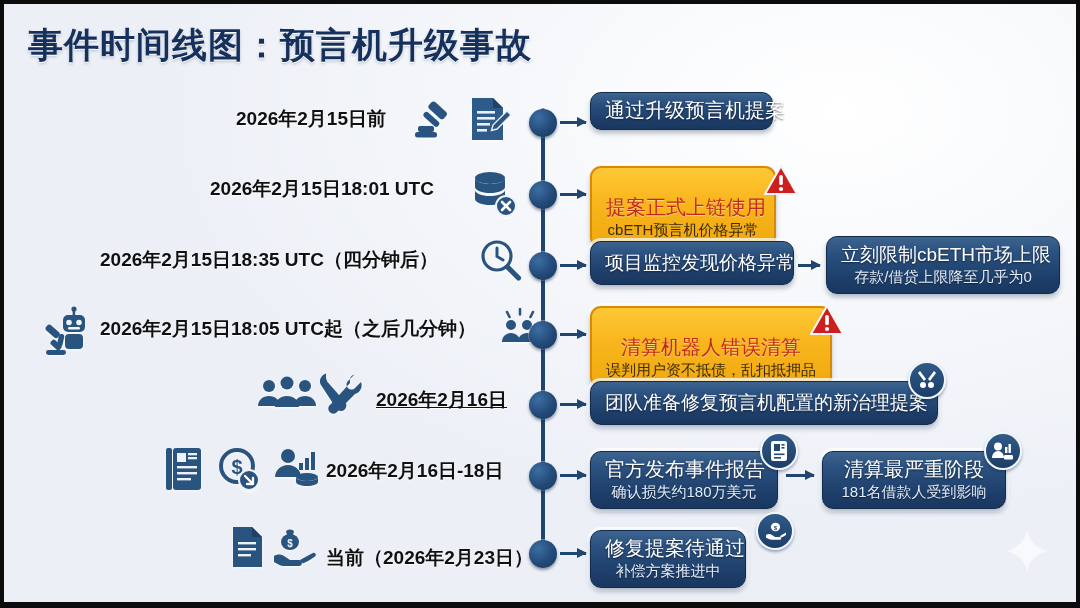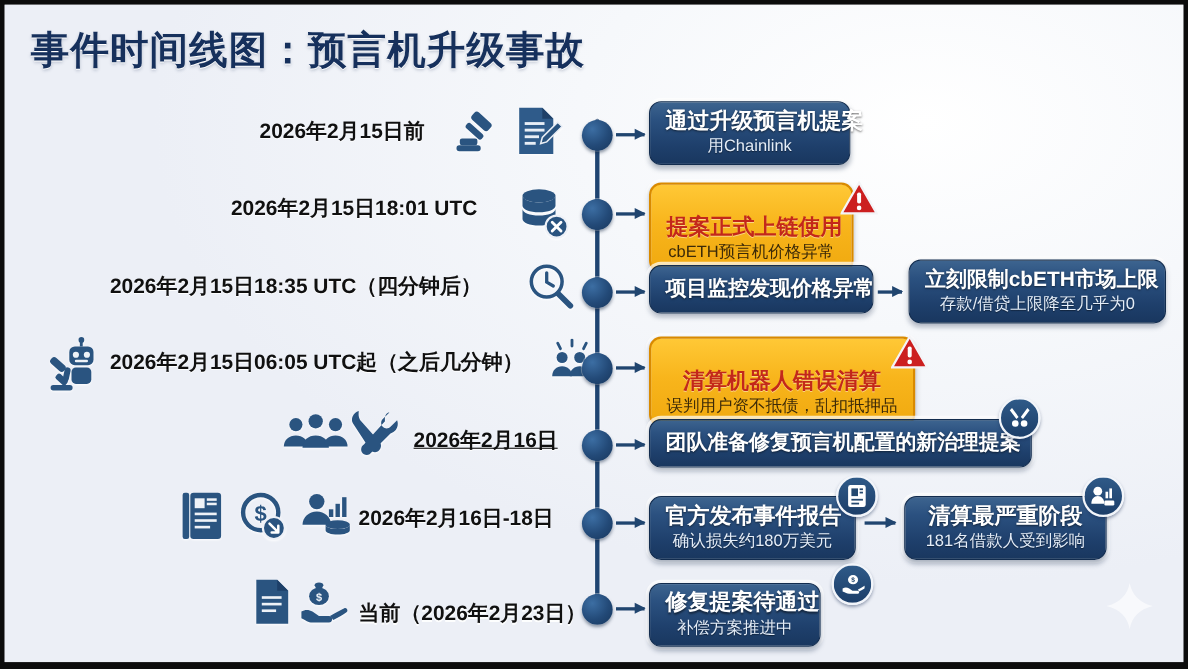--- a/index.html
+++ b/index.html
@@ -65,21 +65,21 @@
     border:1px solid #122c4e;
   }
   .card.blue .t1{color:#ffffff;text-shadow:0 1px 2px rgba(0,0,0,.55);}
   .card.blue .t2{color:#e4edf8;text-shadow:0 1px 1px rgba(0,0,0,.45);}
   .card.amber{
     background:linear-gradient(180deg,#ffc836 0%,#f8b51c 45%,#f0a90f 100%);
     border:2px solid #d98a00;
   }
   .card.amber .t1{color:#c3281a;text-shadow:0 1px 0 rgba(255,255,255,.45);margin-top:22px;}
   .card.amber .t2{color:#3c2a08;}
-  .t1{font-size:20px;font-weight:bold;line-height:25px;white-space:nowrap;}
+  .t1{font-size:20px;font-weight:normal;line-height:25px;white-space:nowrap;}
   .t2{font-size:15px;line-height:20px;white-space:nowrap;font-weight:normal;}
   .t1.sm{font-size:19px;}
   
   .rowlabel{
     position:absolute;white-space:nowrap;
     font-size:19px;font-weight:bold;color:#101010;
     text-shadow:0 1px 0 rgba(255,255,255,.9);
   }
   .ico{
     position:absolute;color:#2a5480;display:block;
@@ -129,21 +129,20 @@
         <rect x="11" y="29" width="13" height="2.6"></rect>
         <rect x="11" y="35" width="10" height="2.6"></rect>
       </g>
       <path d="M41 17l4 4-14 14-5.5 1.5L27 31z" fill="#2a5480" stroke="#e9eef5" stroke-width="1.4"></path>
     </svg>
   </span>
   <div class="node" style="top:105px;"></div>
   <div class="arrow" style="left:556px;top:117px;width:26px;"></div>
   <div class="card blue" style="left:586px;top:88px;width:183px;">
     <div class="t1">通过升级预言机提案</div>
-    <div class="t2">用Chainlink</div>
   </div>
 
   <div class="rowlabel" style="left:206px;top:172px;">2026年2月15日18:01 UTC</div>
   <span class="ico" style="left:466px;top:164px;">
     <svg width="48" height="50" viewBox="0 0 48 50" fill="#2a5480">
       <ellipse cx="20" cy="10" rx="15" ry="6"></ellipse>
       <path d="M5 10v9c0 3.3 6.7 6 15 6s15-2.7 15-6v-9c0 3.3-6.7 6-15 6S5 13.3 5 10z"></path>
       <path d="M5 22v9c0 3.3 6.7 6 15 6s15-2.7 15-6v-9c0 3.3-6.7 6-15 6S5 25.3 5 22z"></path>
       <circle cx="36" cy="38" r="10" fill="#2a5480" stroke="#eef1f7" stroke-width="2"></circle>
       <path d="M32 34l8 8M40 34l-8 8" stroke="#ffffff" stroke-width="2.6" stroke-linecap="round"></path>
@@ -175,21 +174,21 @@
   <div class="arrow" style="left:556px;top:260px;width:26px;"></div>
   <div class="card blue" style="left:586px;top:237px;width:204px;padding-top:8px;padding-bottom:9px;">
     <div class="t1 sm">项目监控发现价格异常</div>
   </div>
   <div class="arrow" style="left:794px;top:260px;width:22px;"></div>
   <div class="card blue" style="left:822px;top:232px;width:234px;">
     <div class="t1 sm">立刻限制cbETH市场上限</div>
     <div class="t2">存款/借贷上限降至几乎为0</div>
   </div>
 
-  <div class="rowlabel" style="left:96px;top:312px;">2026年2月15日06:05 UTC起（之后几分钟）</div>
+  <div class="rowlabel" style="left:96px;top:312px;">2026年2月15日18:05 UTC起（之后几分钟）</div>
   <span class="ico" style="left:40px;top:300px;">
     <svg width="54" height="56" viewBox="0 0 54 56" fill="#2a5480">
       <circle cx="30" cy="5" r="2.6"></circle>
       <rect x="28.6" y="6" width="2.6" height="5"></rect>
       <rect x="19" y="11" width="22" height="17" rx="5"></rect>
       <circle cx="25" cy="18.5" r="2.8" fill="#eef2f7"></circle>
       <circle cx="35" cy="18.5" r="2.8" fill="#eef2f7"></circle>
       <rect x="24" y="23" width="12" height="2.4" rx="1.2" fill="#eef2f7"></rect>
       <rect x="21" y="30" width="18" height="15" rx="4"></rect>
       <rect x="14" y="30" width="5.5" height="13" rx="2.6" transform="rotate(12 17 36)"></rect>

